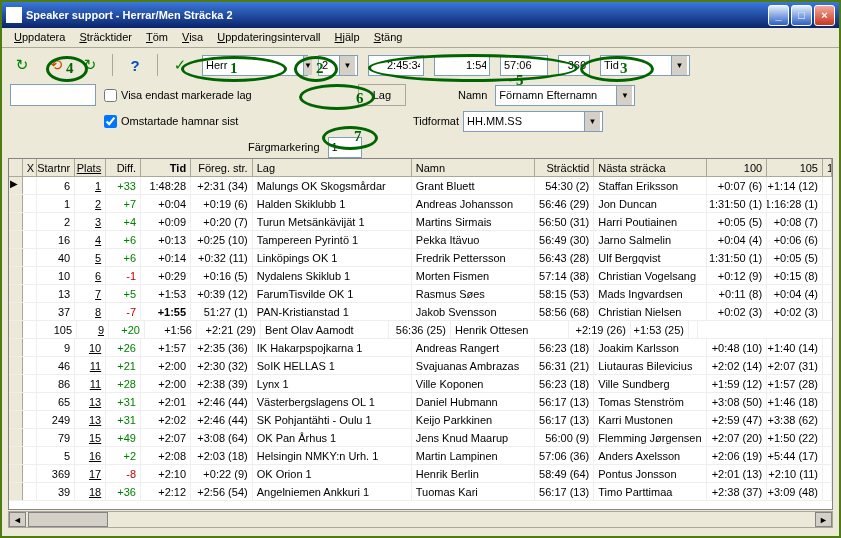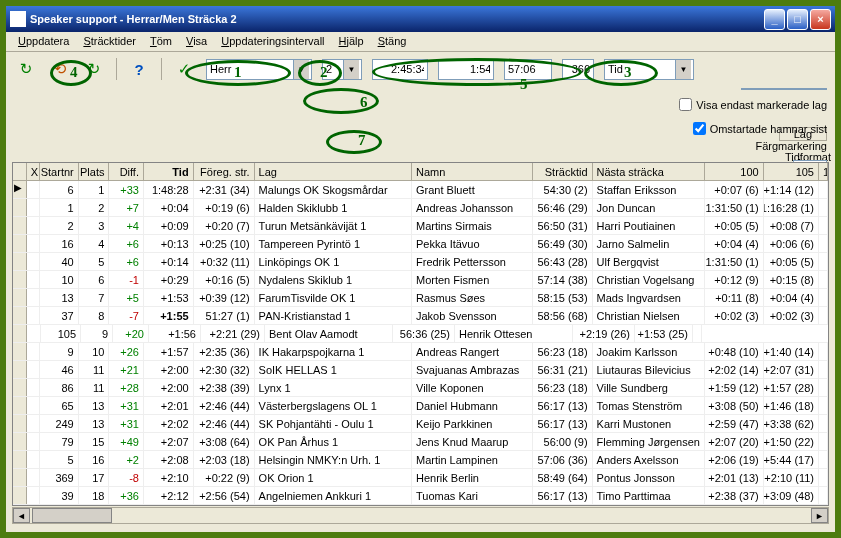--- a/index.html
+++ b/index.html
@@ -1,33 +1,33 @@
 <!DOCTYPE html>
 <html><head>
 <meta charset="utf-8">
 <style>
 * { box-sizing: border-box; font-family: Tahoma, sans-serif; font-size: 11px; }
 body { margin: 0; background: #ece9d8; }
-.window { width: 841px; height: 538px; border: 6px solid #4d7c0f; background: #ece9d8; position: relative; overflow: hidden; }
+.window { width: 841px; height: 538px; border: 2px solid #4d7c0f; background: #ece9d8; position: relative; overflow: hidden; }
 .titlebar { height: 26px; background: linear-gradient(to bottom, #3b77db, #0a246a); display: flex; align-items: center; padding: 0 4px; color: #fff; font-weight: bold; }
 .titlebar-icon { width: 16px; height: 16px; margin-right: 4px; background:#fff; display:inline-block;}
 .titlebar-buttons { margin-left: auto; display: flex; gap: 2px; }
 .titlebar-buttons div { width: 21px; height: 21px; background: linear-gradient(to bottom,#e4eefd,#2b60c5); border:1px solid #fff; border-radius:3px; display:flex;align-items:center;justify-content:center;color:#fff;font-weight:bold;font-size:11px;}
 .titlebar-buttons .close{background:linear-gradient(to bottom,#f5a9a0,#c8361e);}
 .menubar { height: 20px; background: #ece9d8; display: flex; padding: 2px 6px; gap: 2px; border-bottom: 1px solid #aca899;}
 .menubar span { padding: 1px 6px; cursor: default; }
 .menubar span u{text-decoration: underline;}
 .toolbar { height: 34px; display: flex; align-items: center; padding: 4px 8px; gap: 10px; background:#ece9d8;}
 .tbtn{width:24px;height:24px;display:flex;align-items:center;justify-content:center;border:1px solid transparent;}
 .icn{font-size:15px;}
 .combo{display:flex;align-items:center;height:21px;border:1px solid #7f9db9;background:#fff;}
 .combo input{border:none;height:19px;padding:0 3px;outline:none;}
 .combo .dd{width:16px;height:19px;background:#d4d0c8;border-left:1px solid #7f9db9;display:flex;align-items:center;justify-content:center;font-size:8px;}
 .txt{border:1px solid #7f9db9;background:#fff;height:21px;padding:0 3px;}
-.panel-row{display:flex;align-items:flex-end;padding:2px 8px;gap:8px;height:26px;flex-direction:column;}
+.panel-row{display:flex;align-items:center;padding:2px 8px;gap:8px;height:26px;}
 .panel-left{width:86px;border:1px solid #7f9db9;background:#fff;height:22px;}
 .chk{display:flex;align-items:center;gap:4px;}
 .chk input{margin:0;}
 .lbl{text-align:right;}
 .btn{height:22px;padding:0 14px;border:1px solid #aca899;background:#ece9d8;}
 
 .circle{position:absolute;border:3px solid #006400;border-radius:50%;pointer-events:none;}
 .circle-num{position:absolute;color:#006400;font-weight:bold;font-size:15px;pointer-events:none;font-family:"Times New Roman",serif;}
 
 .grid{position:absolute;left:6px;right:6px;top:156px;bottom:26px;border:1px solid #848484;background:#fff;overflow:hidden;}
@@ -35,21 +35,21 @@
 .ghead div{border-right:1px solid #aca899;padding:1px 4px;overflow:hidden;white-space:nowrap;font-size:11px;display:flex;align-items:center;}
 .ghead .rh{width:14px;}
 .gbody{overflow:auto;height:calc(100% - 18px);}
 .grow{display:flex;height:18px;border-bottom:1px solid #eee;}
 .grow div{border-right:1px solid #eee;padding:1px 4px;overflow:hidden;white-space:nowrap;font-size:11px;display:flex;align-items:center;}
 .grow .rh{width:14px;background:#ece9d8;border-right:1px solid #aca899;}
 .num{justify-content:flex-end;}
 .pos{color:#008000;}.neg{color:#c00000;}
 .rowptr{position:absolute;left:8px;top:176px;font-size:10px;}
 
-.c-x{width:14px;}.c-start{width:40px;}.c-plats{width:32px;}.c-diff{width:36px;}.c-tid{width:52px;font-weight:bold;}
+.c-x{width:14px;}.c-start{width:40px;}.c-plats{width:32px;text-decoration:underline;}.c-diff{width:36px;}.c-tid{width:52px;font-weight:bold;}
 .c-foreg{width:64px;}.c-lag{width:166px;}.c-namn{width:128px;}.c-strack{width:62px;}.c-nasta{width:118px;}
 .c-100{width:62px;}.c-105{width:58px;}.c-last{width:8px;}
 .ghead .c-tid{font-weight:bold;}
 
 .hscroll{position:absolute;left:6px;right:6px;bottom:8px;height:17px;background:#ece9d8;border:1px solid #aca899;display:flex;align-items:center;}
 .hscroll .arr{width:17px;height:15px;background:#d4d0c8;border:1px solid #848484;display:flex;align-items:center;justify-content:center;font-size:9px;}
 .hscroll .thumb{width:80px;height:15px;background:#d4d0c8;border:1px solid #848484;margin-left:2px;}
 </style>
 </head>
 <body>
@@ -87,21 +87,21 @@
       </div>
     <div style="width:1px;height:22px;background:#aca899"></div>
     <div class="tbtn">
         <span class="icn" style="color:#0050c0;font-weight:bold">?</span>
       </div>
     <div style="width:1px;height:22px;background:#aca899"></div>
     <div class="tbtn">
         <span class="icn" style="color:#008000">✓</span>
       </div>
     <div class="combo" style="width:106px">
-      <input style="width: 86px;" value="Herr">
+      <input style="width: 100px;" value="Herr">
       <div class="dd">▼</div>
     </div>
     <div class="combo" style="width:40px">
       <input style="width: 20px;" value="2">
       <div class="dd">▼</div>
     </div>
     <input class="txt" style="width: 56px; padding-left: 18px;" value="2:45:34">
     <input class="txt" style="width: 56px; padding-left: 31px;" value="1:54:07">
     <input class="txt" style="width: 48px;" value="57:06">
     <input class="txt" style="width: 32px; text-align: right;" value="366">

